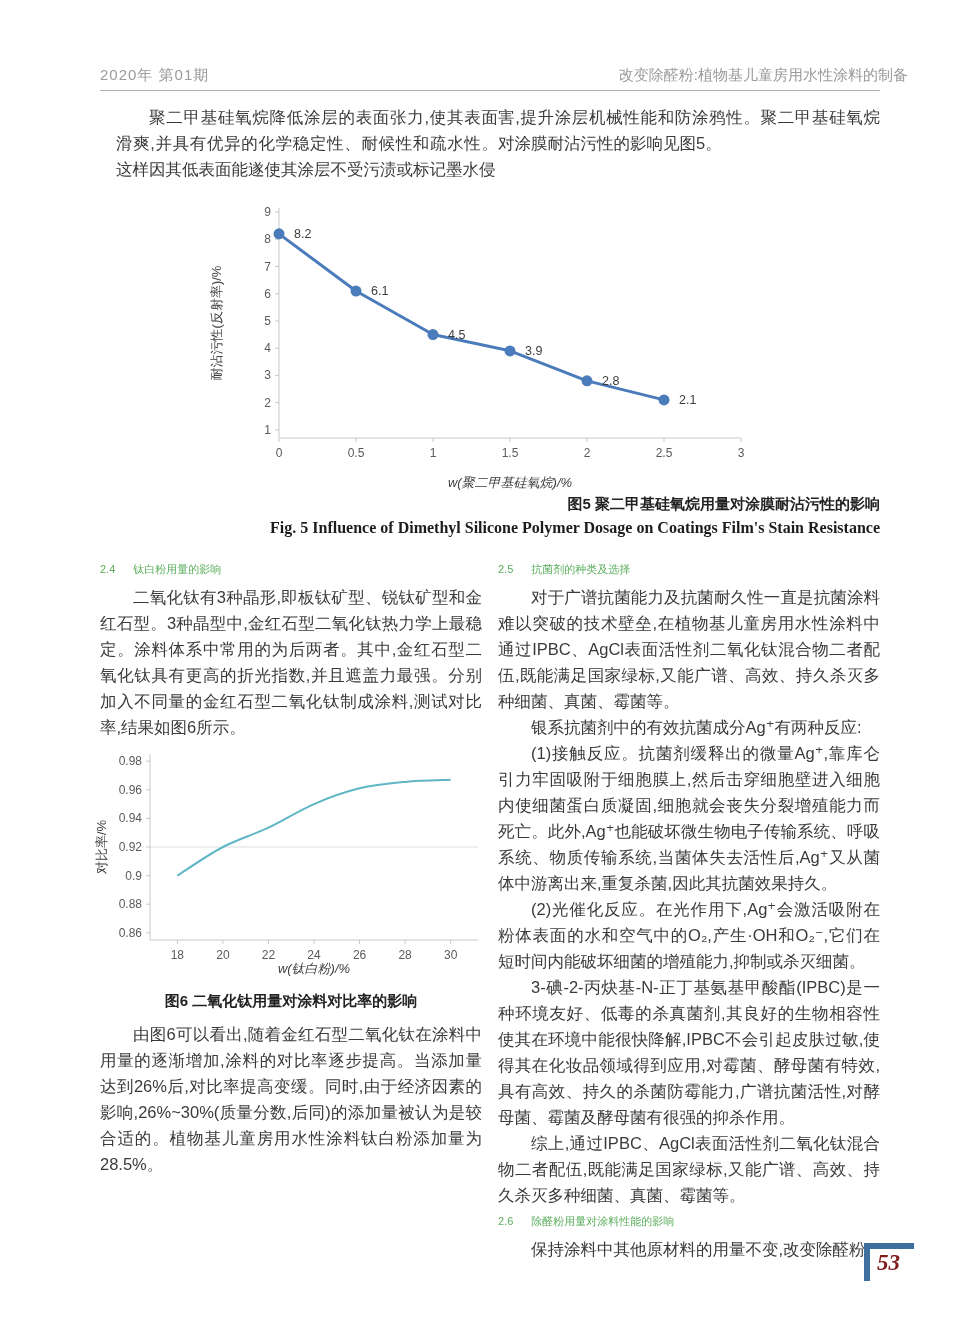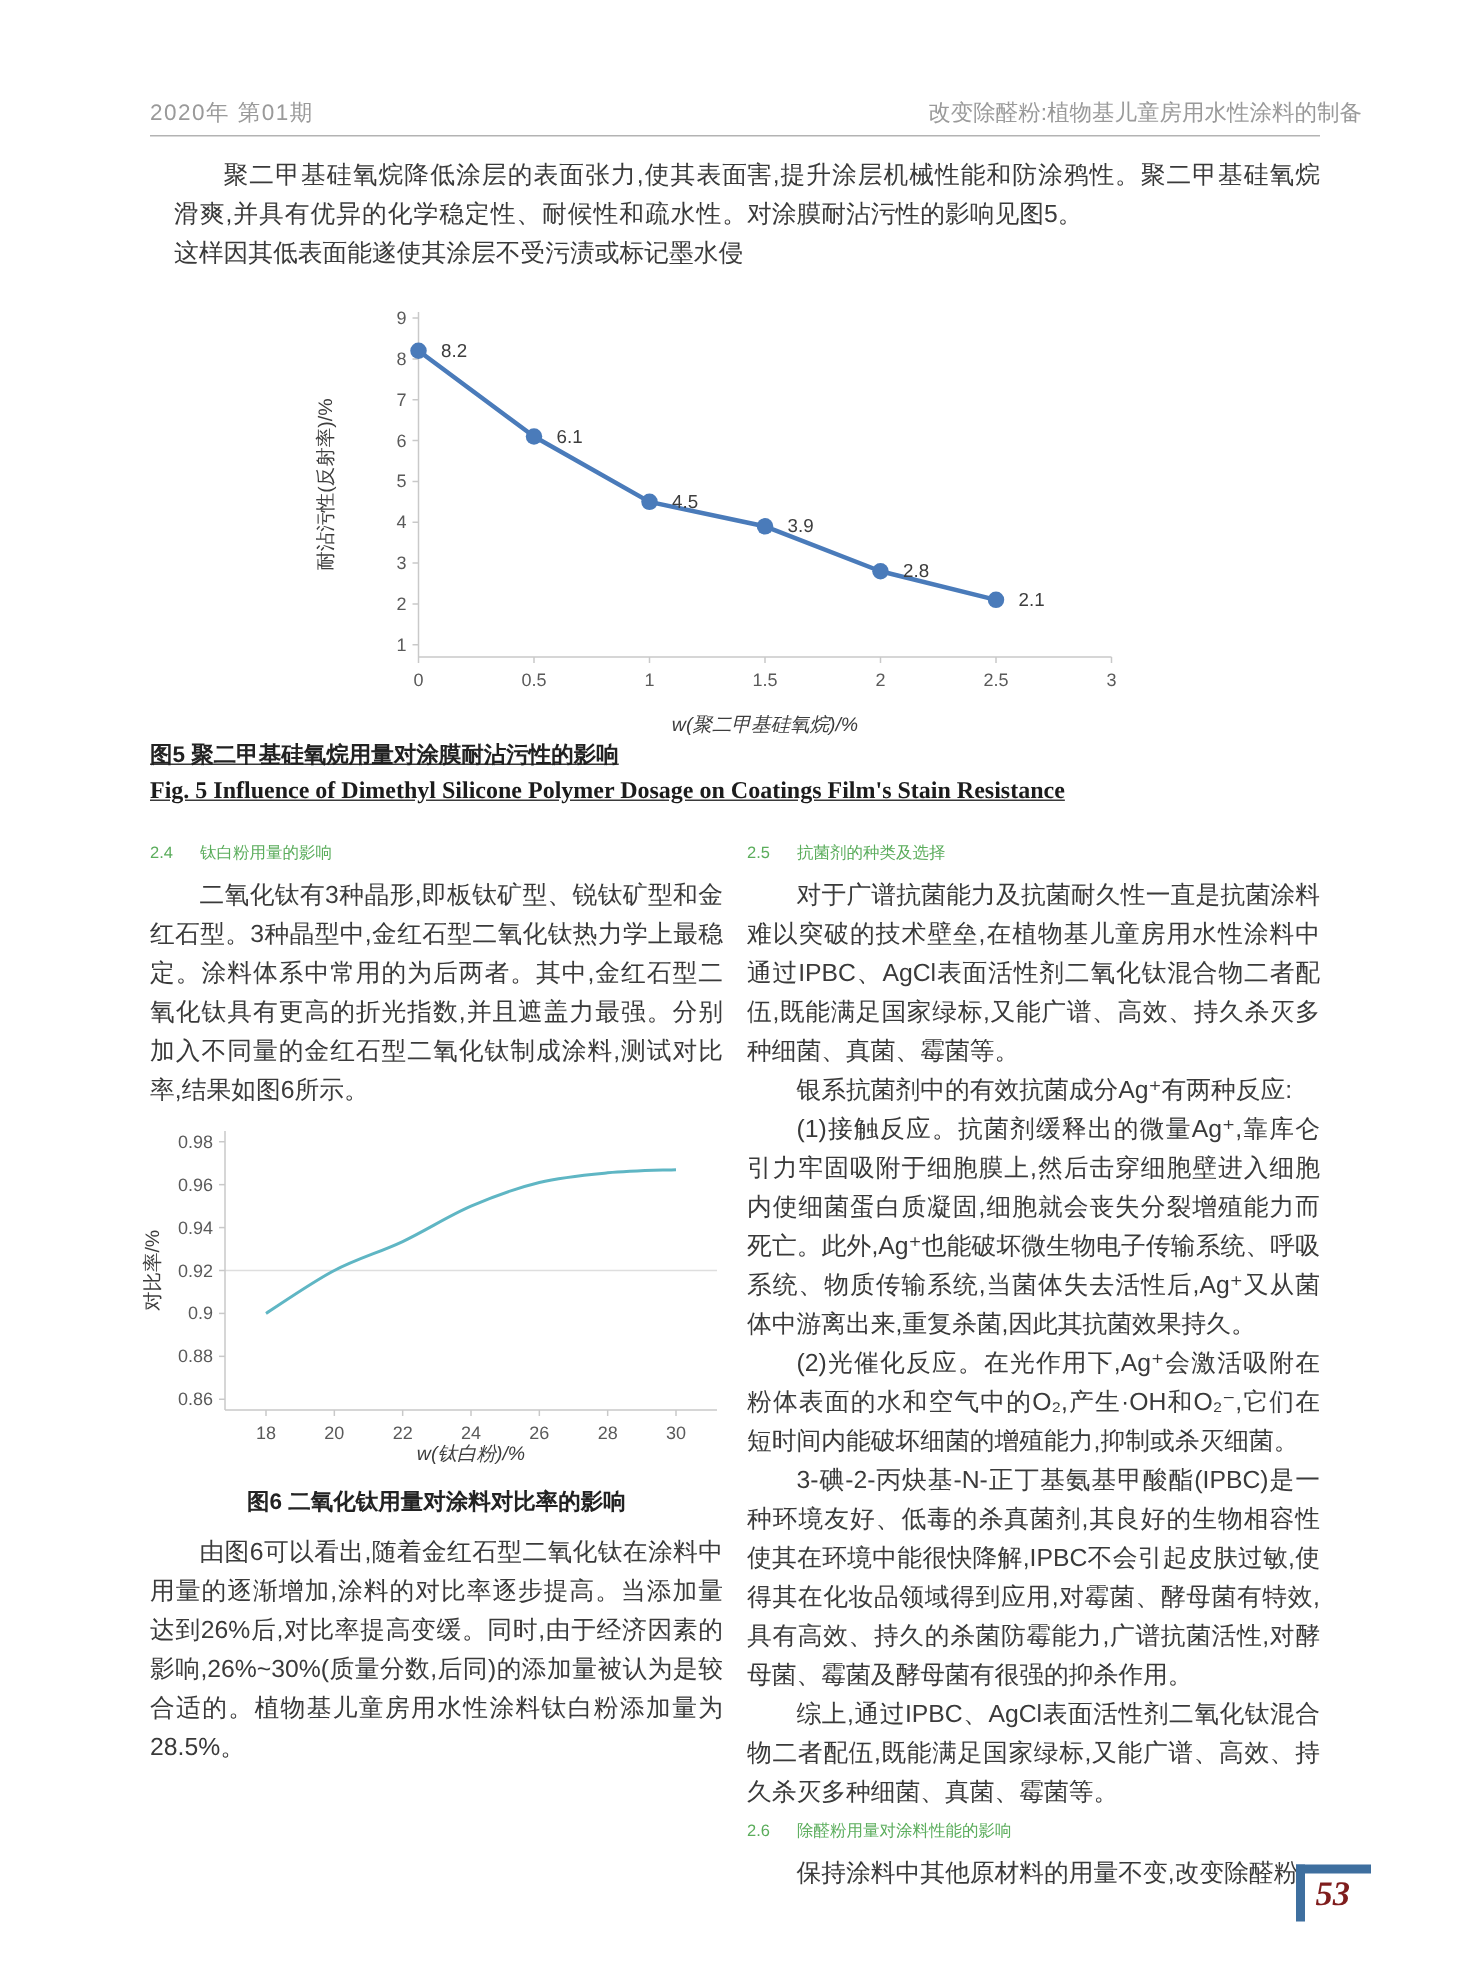--- a/index.html
+++ b/index.html
@@ -16,21 +16,21 @@
   .col p{margin:0;text-indent:2em;}
   .col p.noindent{text-indent:0;}
   .intro-left{left:84px;top:104px;margin-left:32px;}
   .intro-right{left:498px;top:104px;}
   .left2{left:100px;top:556px;}
   .right2{left:498px;top:556px;}
   .sec-head{display:flex;gap:18px;color:#5bad5c;font-size:11px;line-height:26px;margin:0 0 2px 0;}
   .sec-head .num{flex:0 0 auto;}
   
   .fig5-wrap{position:absolute;left:207px;top:196px;}
-  .fig-captions{position:absolute;text-align:left;text-decoration:underline;}
+  .fig-captions{position:absolute;text-align:right;}
   .fig5-cap{left:100px;top:492px;width:780px;}
   .cap-zh{font-size:15px;font-weight:bold;color:#222;line-height:24px;}
   .cap-en{font-family:"Liberation Serif","DejaVu Serif",serif;font-size:16px;font-weight:bold;color:#1c1c1c;line-height:23px;}
   .fig6-wrap{margin:4px 0 0 -8px;}
   .fig6-caps{text-align:center;margin:2px 0 8px 0;}
   
   .footer{position:absolute;top:1243px;left:0;width:100%;display:flex;justify-content:flex-end;align-items:flex-start;padding-right:90px;box-sizing:border-box;}
   .foot-text{text-align:right;margin-top:2px;}
   .foot-zh{font-size:17px;color:#8d8d8d;letter-spacing:2px;line-height:20px;}
   .foot-en{font-size:10px;color:#adadad;line-height:14px;}

